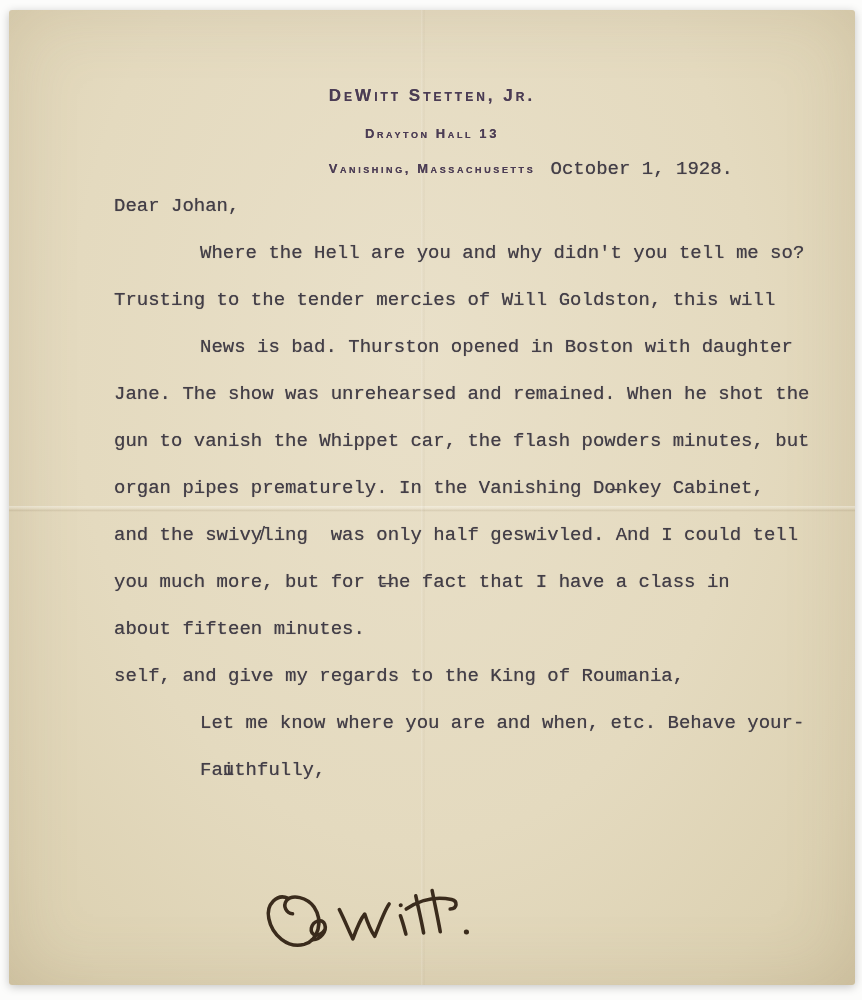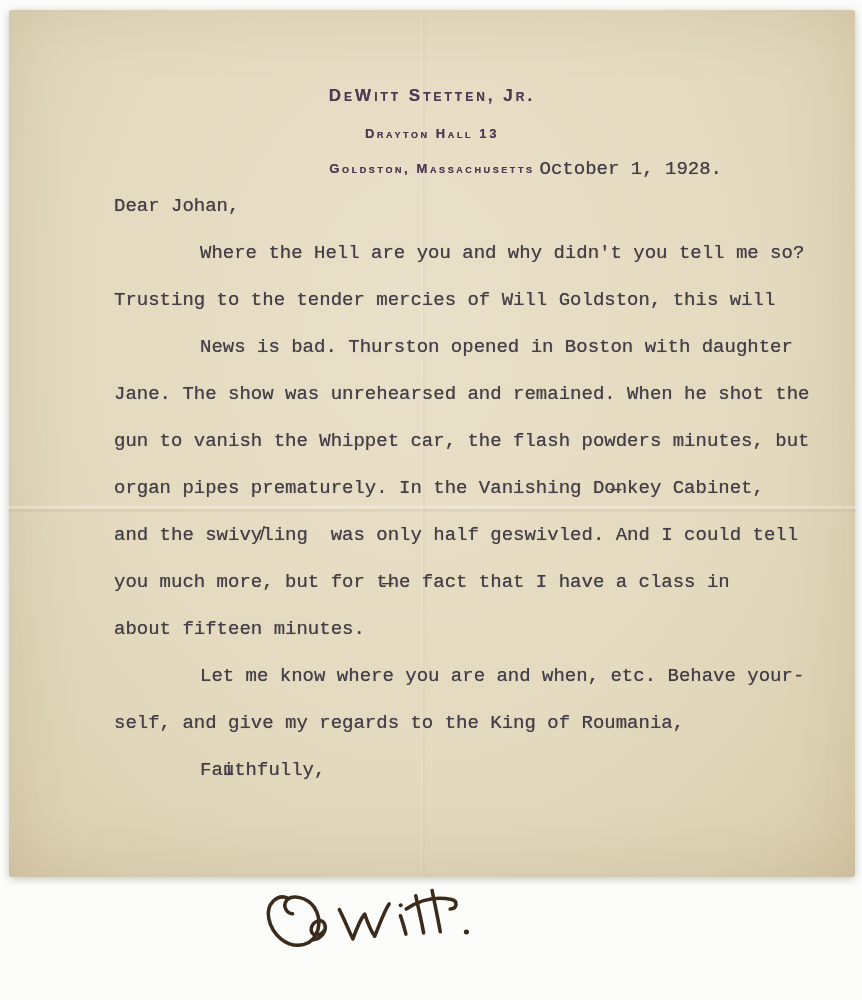--- a/index.html
+++ b/index.html
@@ -2,21 +2,21 @@
 <html><head>
 <meta charset="utf-8">
 <style>
   html,body{margin:0;padding:0;}
   body{
     width:862px;height:1000px;overflow:hidden;position:relative;
     background:#fcfcfb;
     font-family:"Liberation Sans", sans-serif;
   }
   .paper{
-    position:absolute;left:9px;top:10px;width:846px;height:867px;
+    position:absolute;left:9px;top:10px;width:846px;height:975px;
     background:radial-gradient(ellipse at 48% 35%, #e9e0c9 0%, #e4dabf 55%, #ddd2b3 85%, #d5c9a8 100%);
     box-shadow:0 2px 10px rgba(0,0,0,0.22), inset 0 0 70px rgba(146,124,88,0.18);
     border-radius:3px;
   }
   .crease-h{
     position:absolute;left:0;top:496px;width:100%;height:6px;opacity:.7;pointer-events:none;
     background:linear-gradient(to bottom, rgba(255,255,255,0.55) 0%, rgba(255,255,255,0.2) 40%, rgba(125,105,75,0.18) 75%, rgba(125,105,75,0) 100%);
   }
   .crease-v{
     position:absolute;top:0;left:412px;width:4px;height:100%;opacity:.45;pointer-events:none;
@@ -29,21 +29,21 @@
     text-shadow:0 0 0.5px rgba(75,60,84,0.8);
   }
   .lh-name{font-size:17px;letter-spacing:3px;font-weight:700;}
   .lh-line{font-size:13px;letter-spacing:2.6px;font-weight:700;margin-top:20px;}
   .typewriter{
     font-family:"Liberation Mono","DejaVu Sans Mono",monospace;
     font-size:19px;color:#433e47;
     text-shadow:0 0 0.7px rgba(62,57,66,0.75);
   }
   .date-line{
-    position:absolute;top:146px;right:133px;line-height:26px;white-space:pre;
+    position:absolute;top:146px;right:122px;line-height:26px;white-space:pre;
   }
   .letter-body{
     position:absolute;top:173px;left:105px;right:20px;
   }
   .line{line-height:47px;white-space:pre;}
   .indent{padding-left:86px;}
   .ovs{position:relative;display:inline-block;width:1ch;}
   .ovs-top{position:absolute;left:0;top:0;}
   .signature{
     position:absolute;left:250px;top:868px;width:240px;height:92px;
@@ -55,41 +55,41 @@
 </head>
 <body>
 
 <div class="paper">
   <div class="crease-h"></div>
   <div class="crease-v"></div>
 
   <header class="letterhead">
     <div class="lh-name">DeWitt Stetten, Jr.</div>
     <div class="lh-line">Drayton Hall 13</div>
-    <div class="lh-line">Goldston, Massachusetts</div>
+    <div class="lh-line">Vanishing, Massachusetts</div>
   </header>
 
   <div class="date-line typewriter">October 1, 1928.</div>
 
   <div class="letter-body typewriter">
     <div class="line">Dear Johan,</div>
 
     <div class="line indent">Where the Hell are you and why didn't you tell me so?</div>
     <div class="line">Trusting to the tender mercies of Will Goldston, this will</div>
 
     <div class="line indent">News is bad. Thurston opened in Boston with daughter</div>
     <div class="line">Jane. The show was unrehearsed and remained. When he shot the</div>
     <div class="line">gun to vanish the Whippet car, the flash powders minutes, but</div>
     <div class="line">organ pipes prematurely. In the Vanishing Do̶nkey Cabinet,</div>
     <div class="line">and the swivy̸ling  was only half geswivled. And I could tell</div>
     <div class="line">you much more, but for t̶he fact that I have a class in</div>
     <div class="line">about fifteen minutes.</div>
 
+    <div class="line">self, and give my regards to the King of Roumania,</div>
     <div class="line indent">Let me know where you are and when, etc. Behave your-</div>
-    <div class="line">self, and give my regards to the King of Roumania,</div>
 
     <div class="line indent"><span>Fa</span><span class="ovs"><span class="ovs-base">u</span><span class="ovs-top">i</span></span><span>thfully,</span></div>
   </div>
 
   <div class="signature" role="img" aria-label="DeWitt.">
     <svg viewBox="0 0 230 85" xmlns="http://www.w3.org/2000/svg">
       <g transform="rotate(-4 115 42)">
         <path class="sig-stroke" d="M30,12 C20,6 8,16 10,30 C12,46 26,60 42,57 C56,54 62,36 54,22 C48,12 34,8 28,14 C24,19 27,26 33,27"></path>
         <path class="sig-stroke" d="M63,44 C57,52 48,49 50,42 C52,35 61,33 63,39 C65,46 58,54 50,53"></path>
         <path class="sig-stroke" d="M78,26 C83,38 86,48 89,55 C93,46 98,36 102,32 C104,40 107,49 110,54 C115,44 121,30 126,24"></path>

